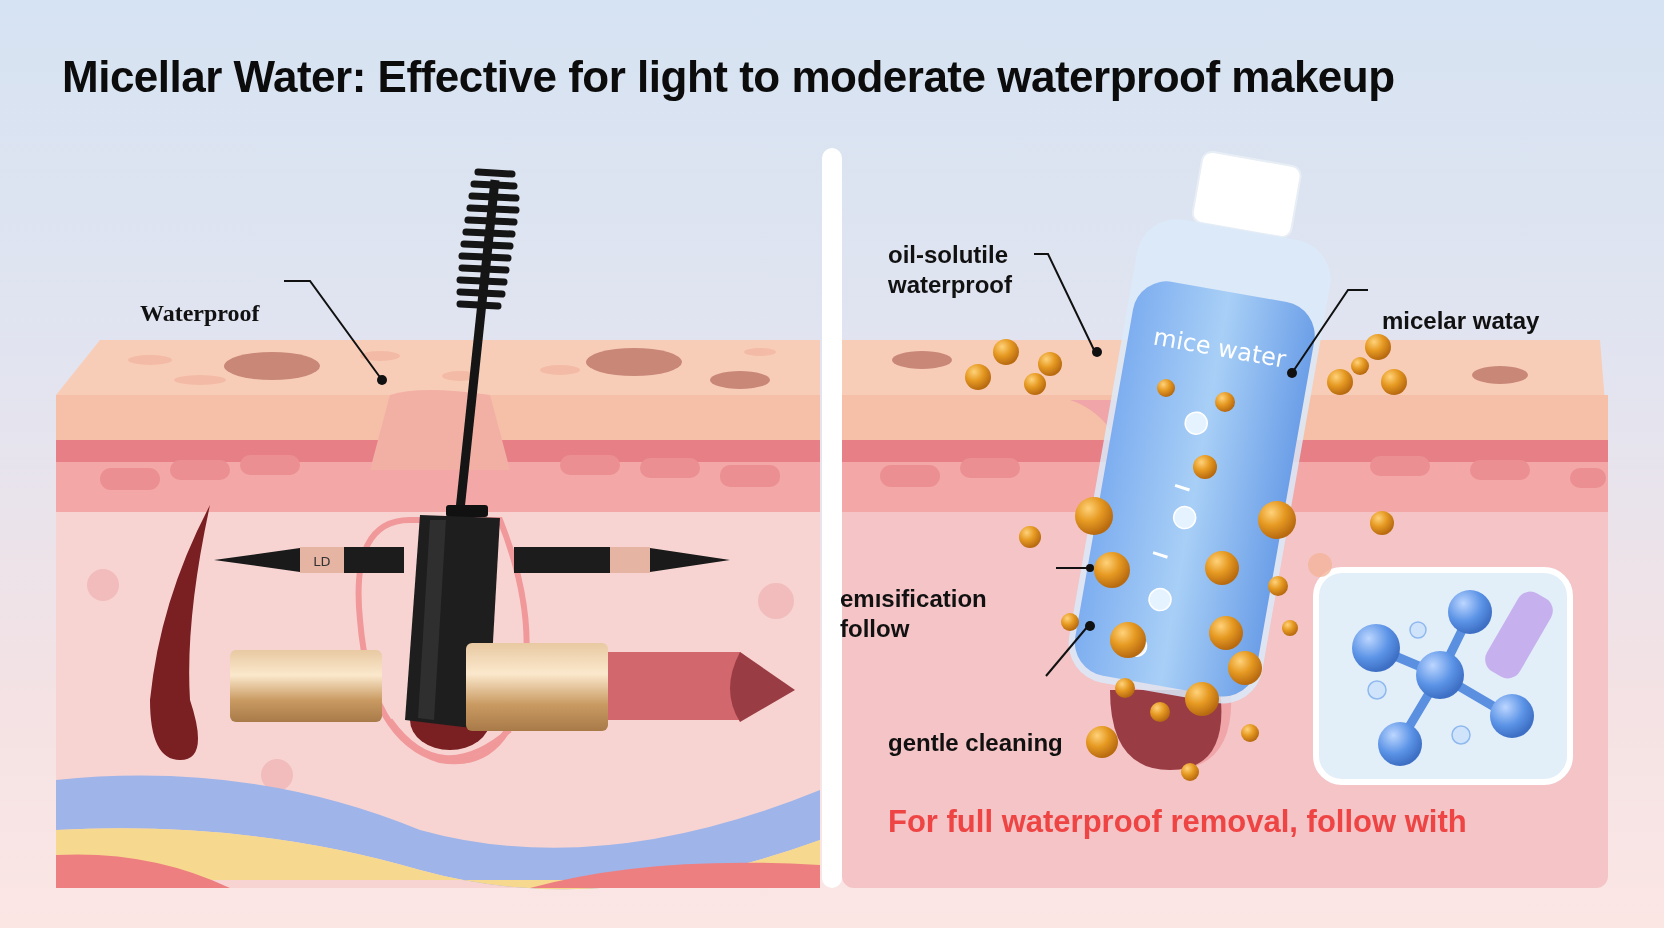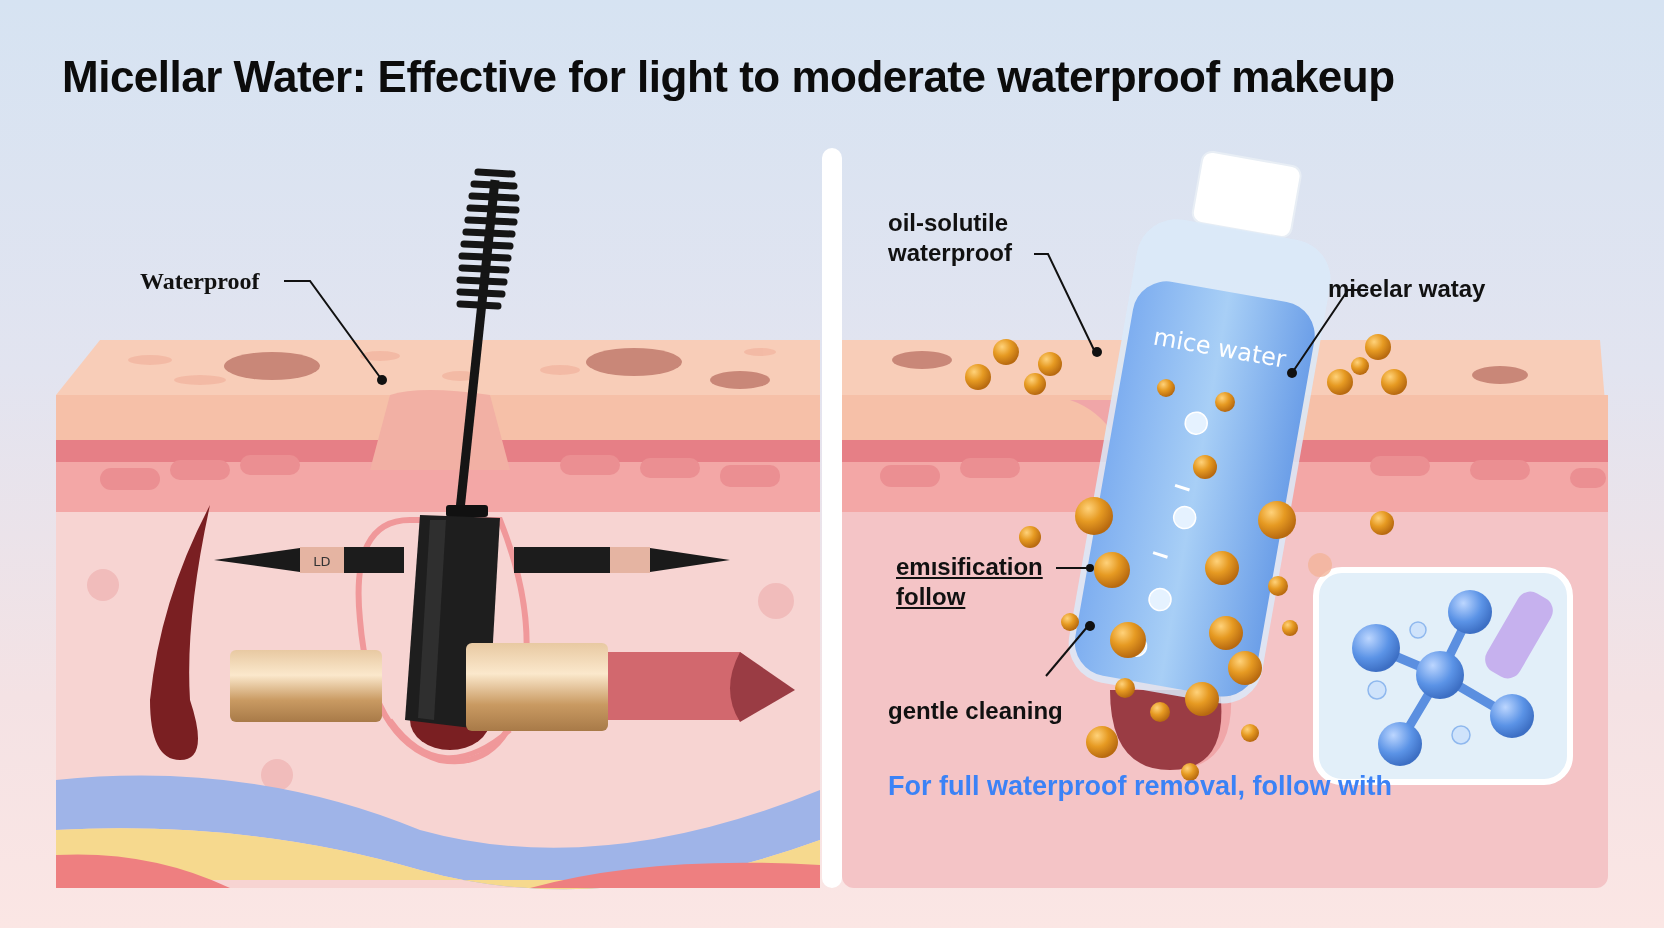--- a/index.html
+++ b/index.html
@@ -14,24 +14,25 @@
     white-space: nowrap;
   }
   .divider {
     position: absolute; left: 822px; top: 148px; width: 20px; height: 740px;
     background: #ffffff; border-radius: 10px;
   }
   svg.scene { position: absolute; left: 0; top: 0; }
   .label {
     position: absolute; font-weight: 700; color: #111; font-size: 24px; line-height: 30px;
     white-space: nowrap;
+    margin-top: 32px;
   }
   .note {
-    position: absolute; left: 888px; top: 770px; font-weight: 700; color: #3b82f6;
-    font-size: 27px; line-height: 32px;
+    position: absolute; left: 888px; top: 806px; font-weight: 700; color: #ef4444;
+    font-size: 31px; line-height: 32px;
   }
 </style>
 </head>
 <body>
 
 <h1 class="title">Micellar Water: Effective for light to moderate waterproof makeup</h1>
 
 <svg class="scene" width="1664" height="928" viewBox="0 0 1664 928">
   <defs>
     <radialGradient id="oil" cx="35%" cy="30%" r="70%">
@@ -259,23 +260,23 @@
 
 <div class="divider"></div>
 
 <div class="label" style="left:140px; top:266px;font-family:Liberation Serif, serif;">Waterproof</div>
 
 <div class="label" style="left:888px; top:208px;">
   <div>oil-solutile</div>
   <div>waterproof</div>
 </div>
 
-<div class="label" style="left:1328px; top:274px;">micelar watay</div>
-
-<div class="label" style="left:896px; top:552px;text-decoration:underline;">
+<div class="label" style="left:1382px; top:274px;">micelar watay</div>
+
+<div class="label" style="left:840px; top:552px;">
   <div>emısification</div>
   <div>follow</div>
 </div>
 
 <div class="label" style="left:888px; top:696px;">gentle cleaning</div>
 
 <div class="note">
   <div>For full waterproof removal, follow with</div>
 </div>
 

